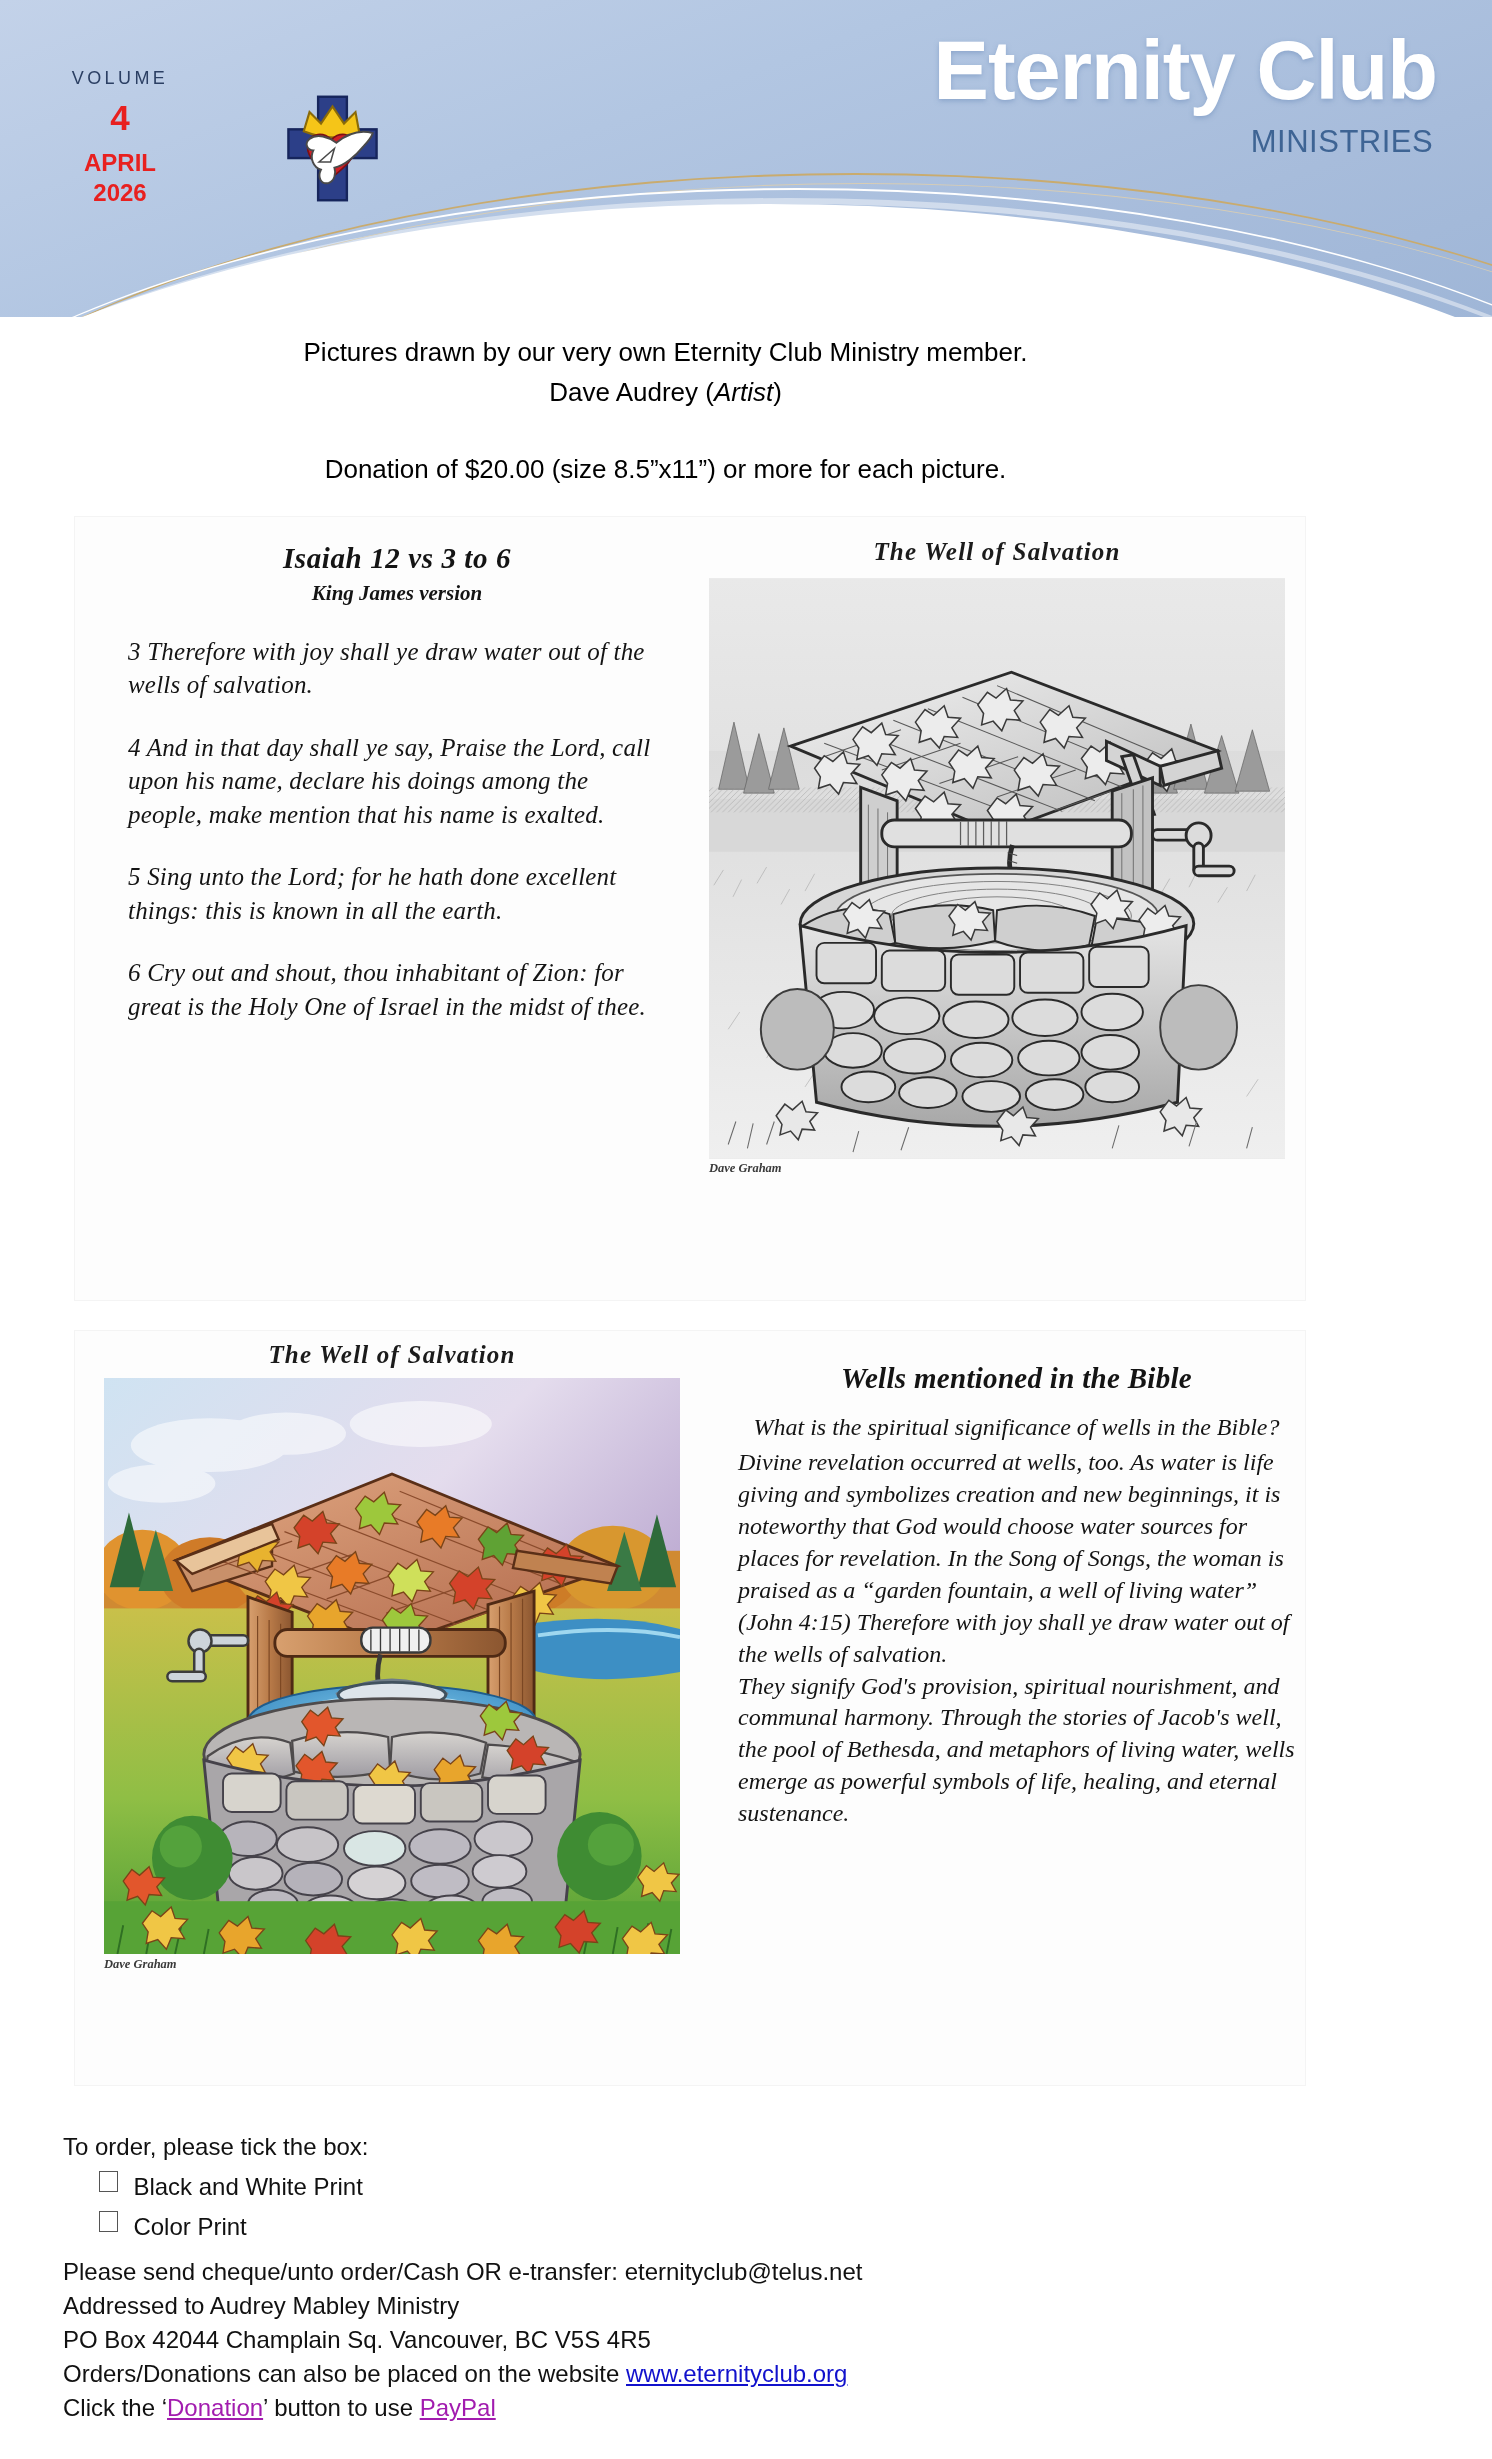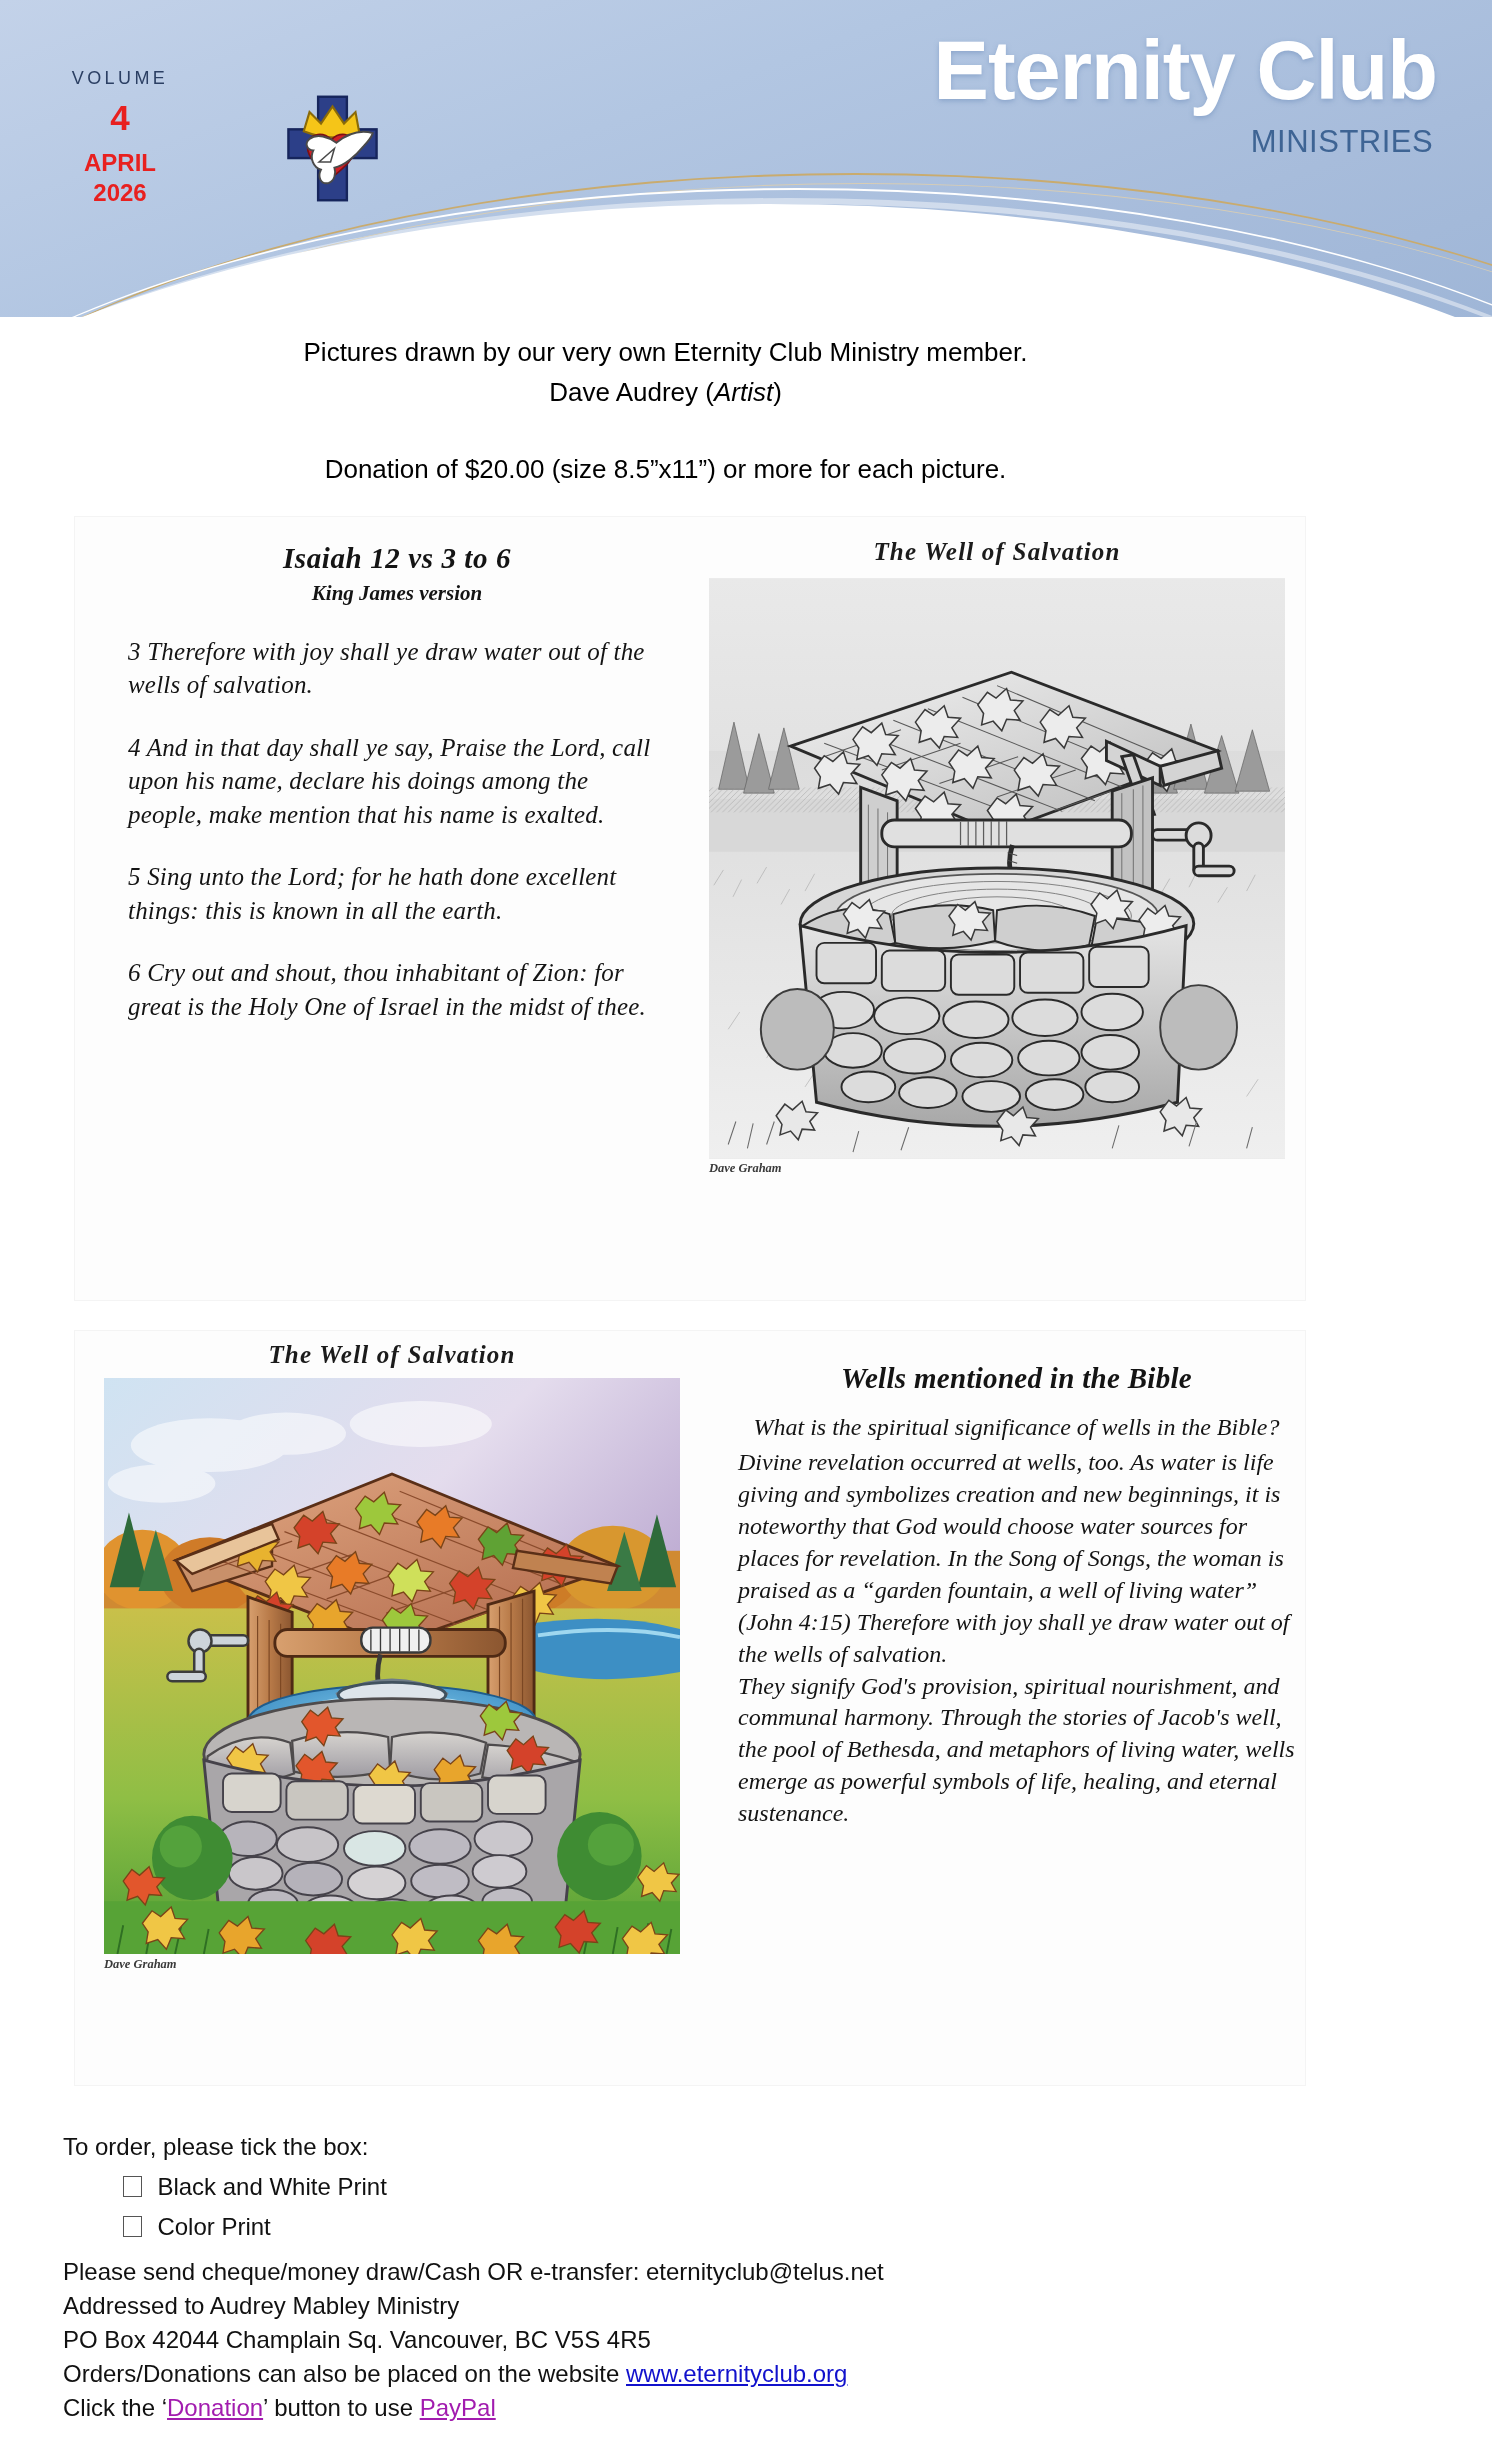--- a/index.html
+++ b/index.html
@@ -293,23 +293,22 @@
   .footer {
     position: absolute;
     left: 63px;
     top: 2131px;
     width: 1364px;
     font-size: 24px;
     color: #111;
     line-height: 1.30;
   }
   .tick-row {
-    margin-left: 60px;
+    margin-left: 36px;
     display: flex;
-    align-items: center;
     gap: 15.4px;
     margin-top: 8.6px;
   }
   .tick-box {
     display: inline-block;
     width: 19px;
     height: 21px;
     border: 1.5px solid #555;
     background: #fff;
     box-sizing: border-box;
@@ -772,20 +771,20 @@
   <div class="tick-row">
     <span class="tick-box"></span>
     <span>Black and White Print</span>
   </div>
   <div class="tick-row">
     <span class="tick-box"></span>
     <span>Color  Print</span>
   </div>
 
   <div class="contact-block">
-    <div>Please send cheque/money draw/Cash OR e-transfer: eternityclub@telus.net</div>
+    <div>Please send cheque/unto order/Cash OR e-transfer: eternityclub@telus.net</div>
     <div>Addressed to Audrey Mabley Ministry</div>
     <div>PO Box 42044 Champlain Sq. Vancouver, BC V5S 4R5</div>
     <div><span>Orders/Donations can also be placed on the website </span><span class="weblink">www.eternityclub.org</span></div>
     <div><span>Click the ‘</span><span class="uline">Donation</span><span>’ button to use </span><span class="uline">PayPal</span></div>
   </div>
 </div>
 
 
 </body></html>

